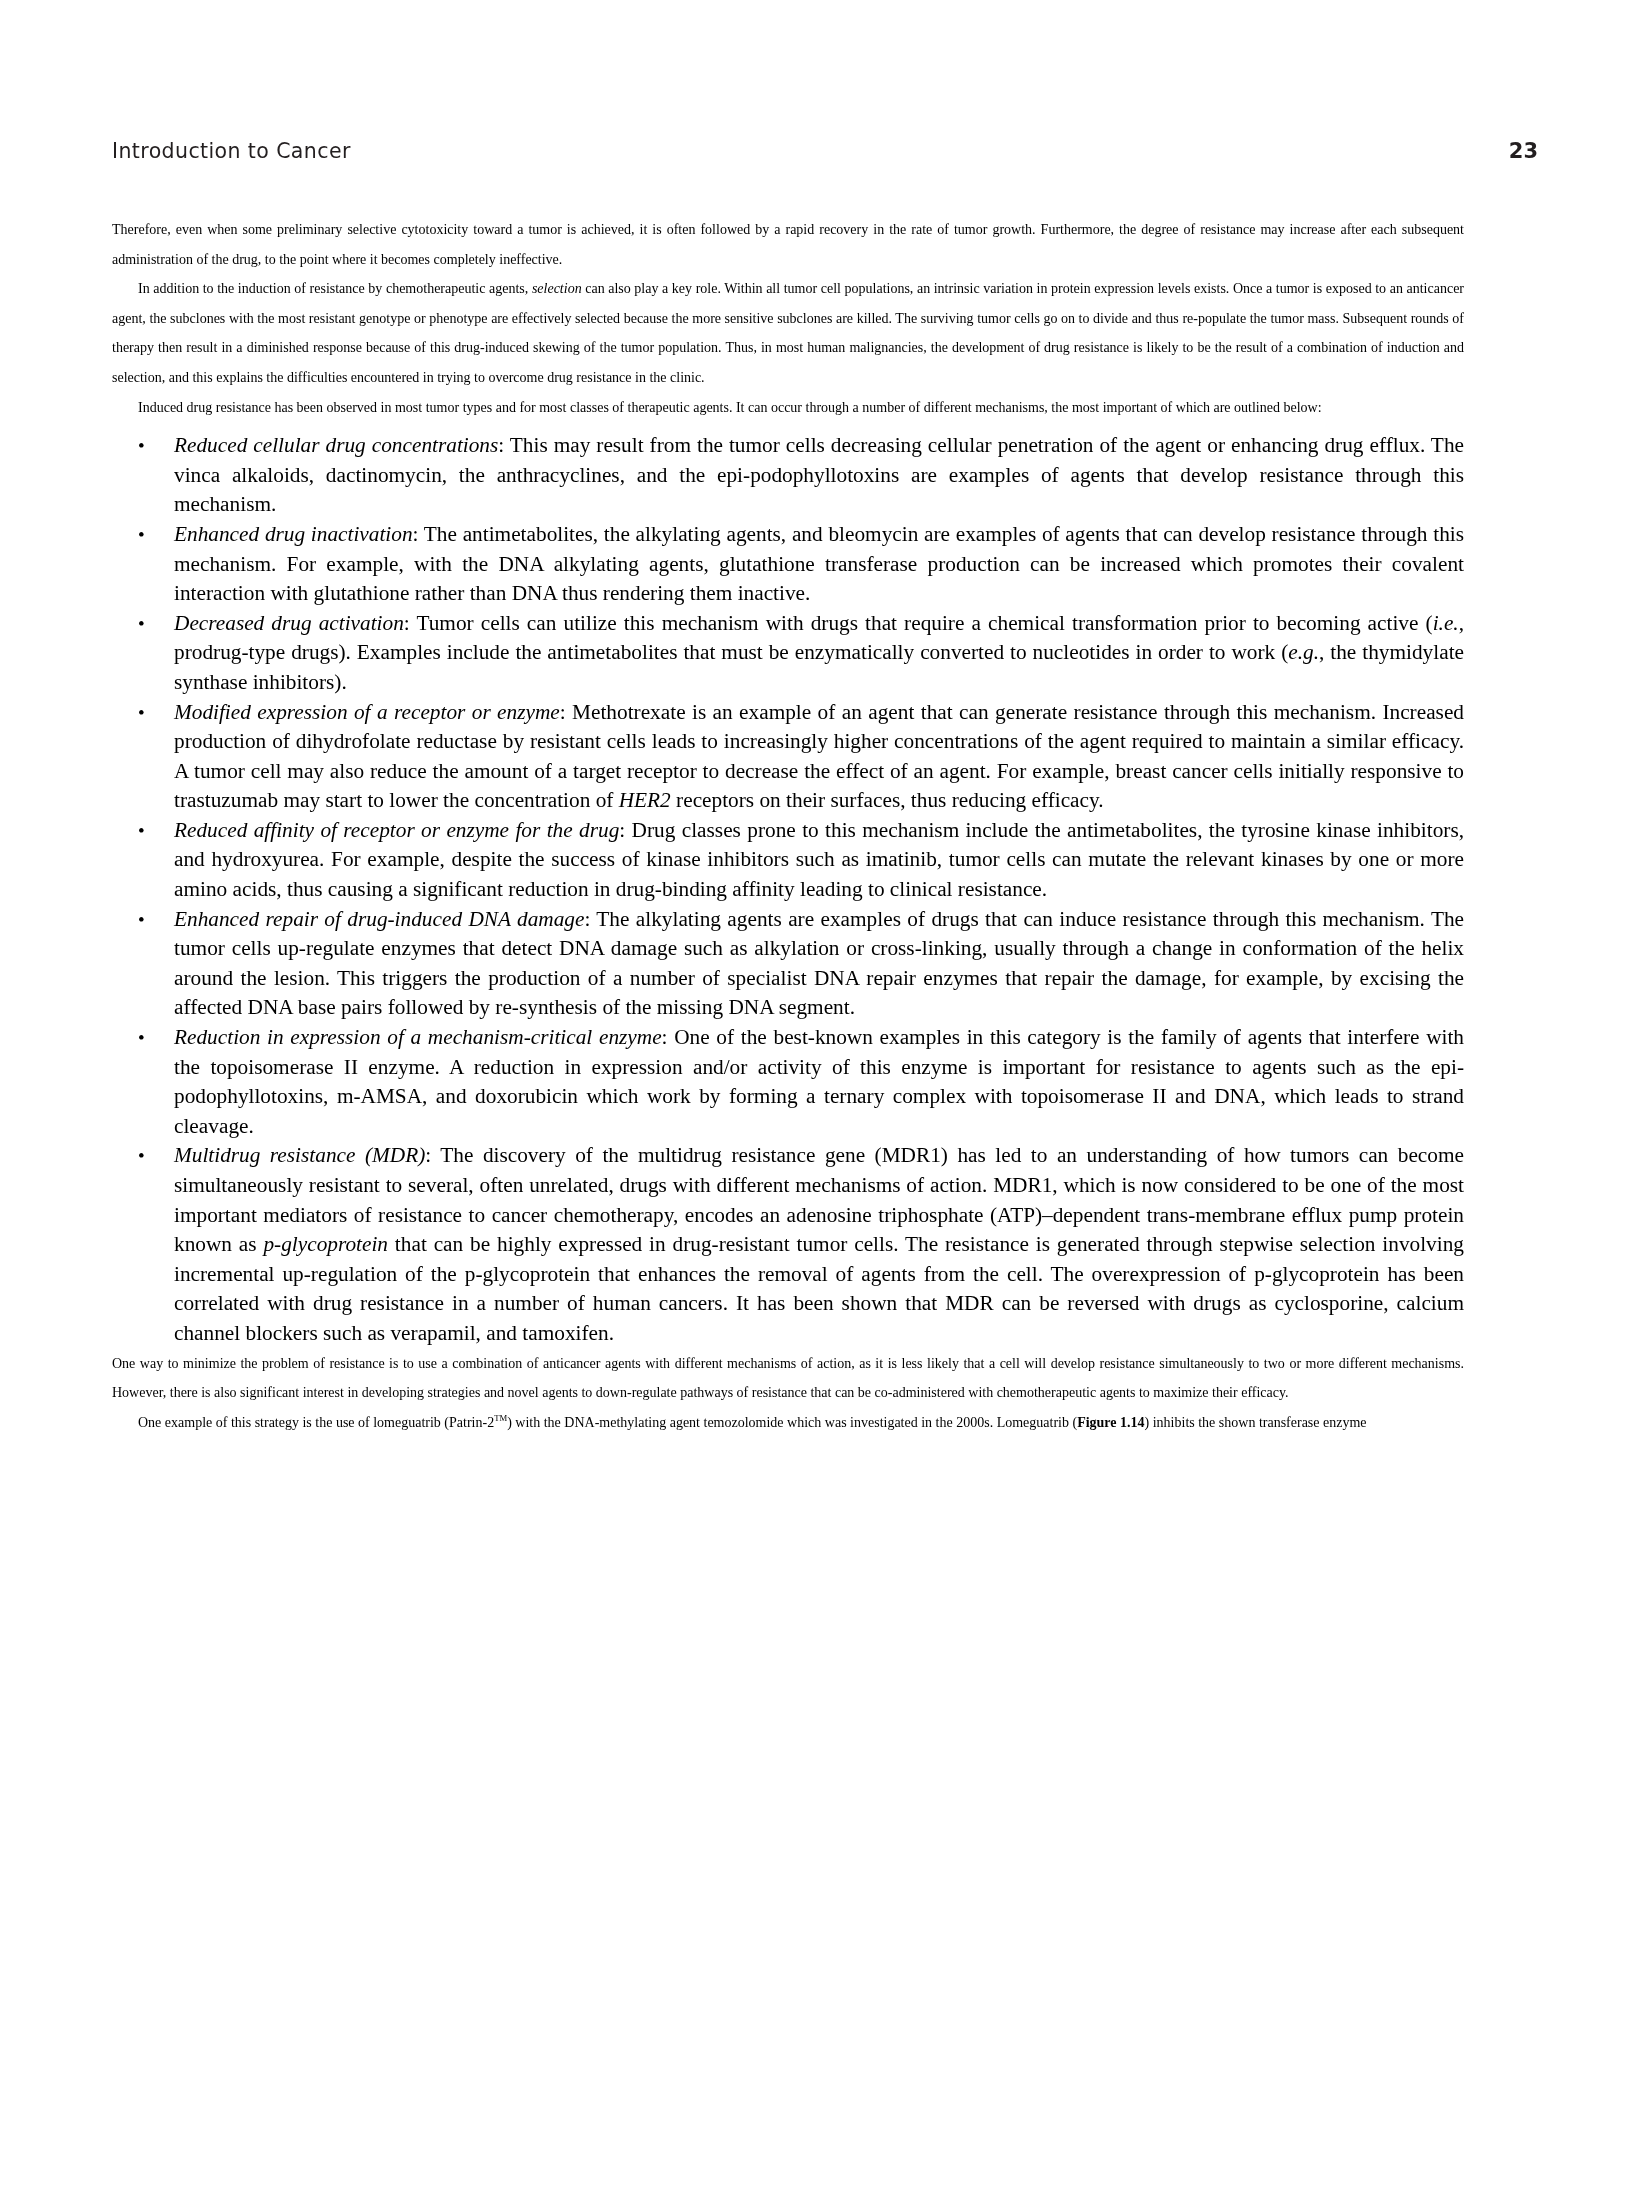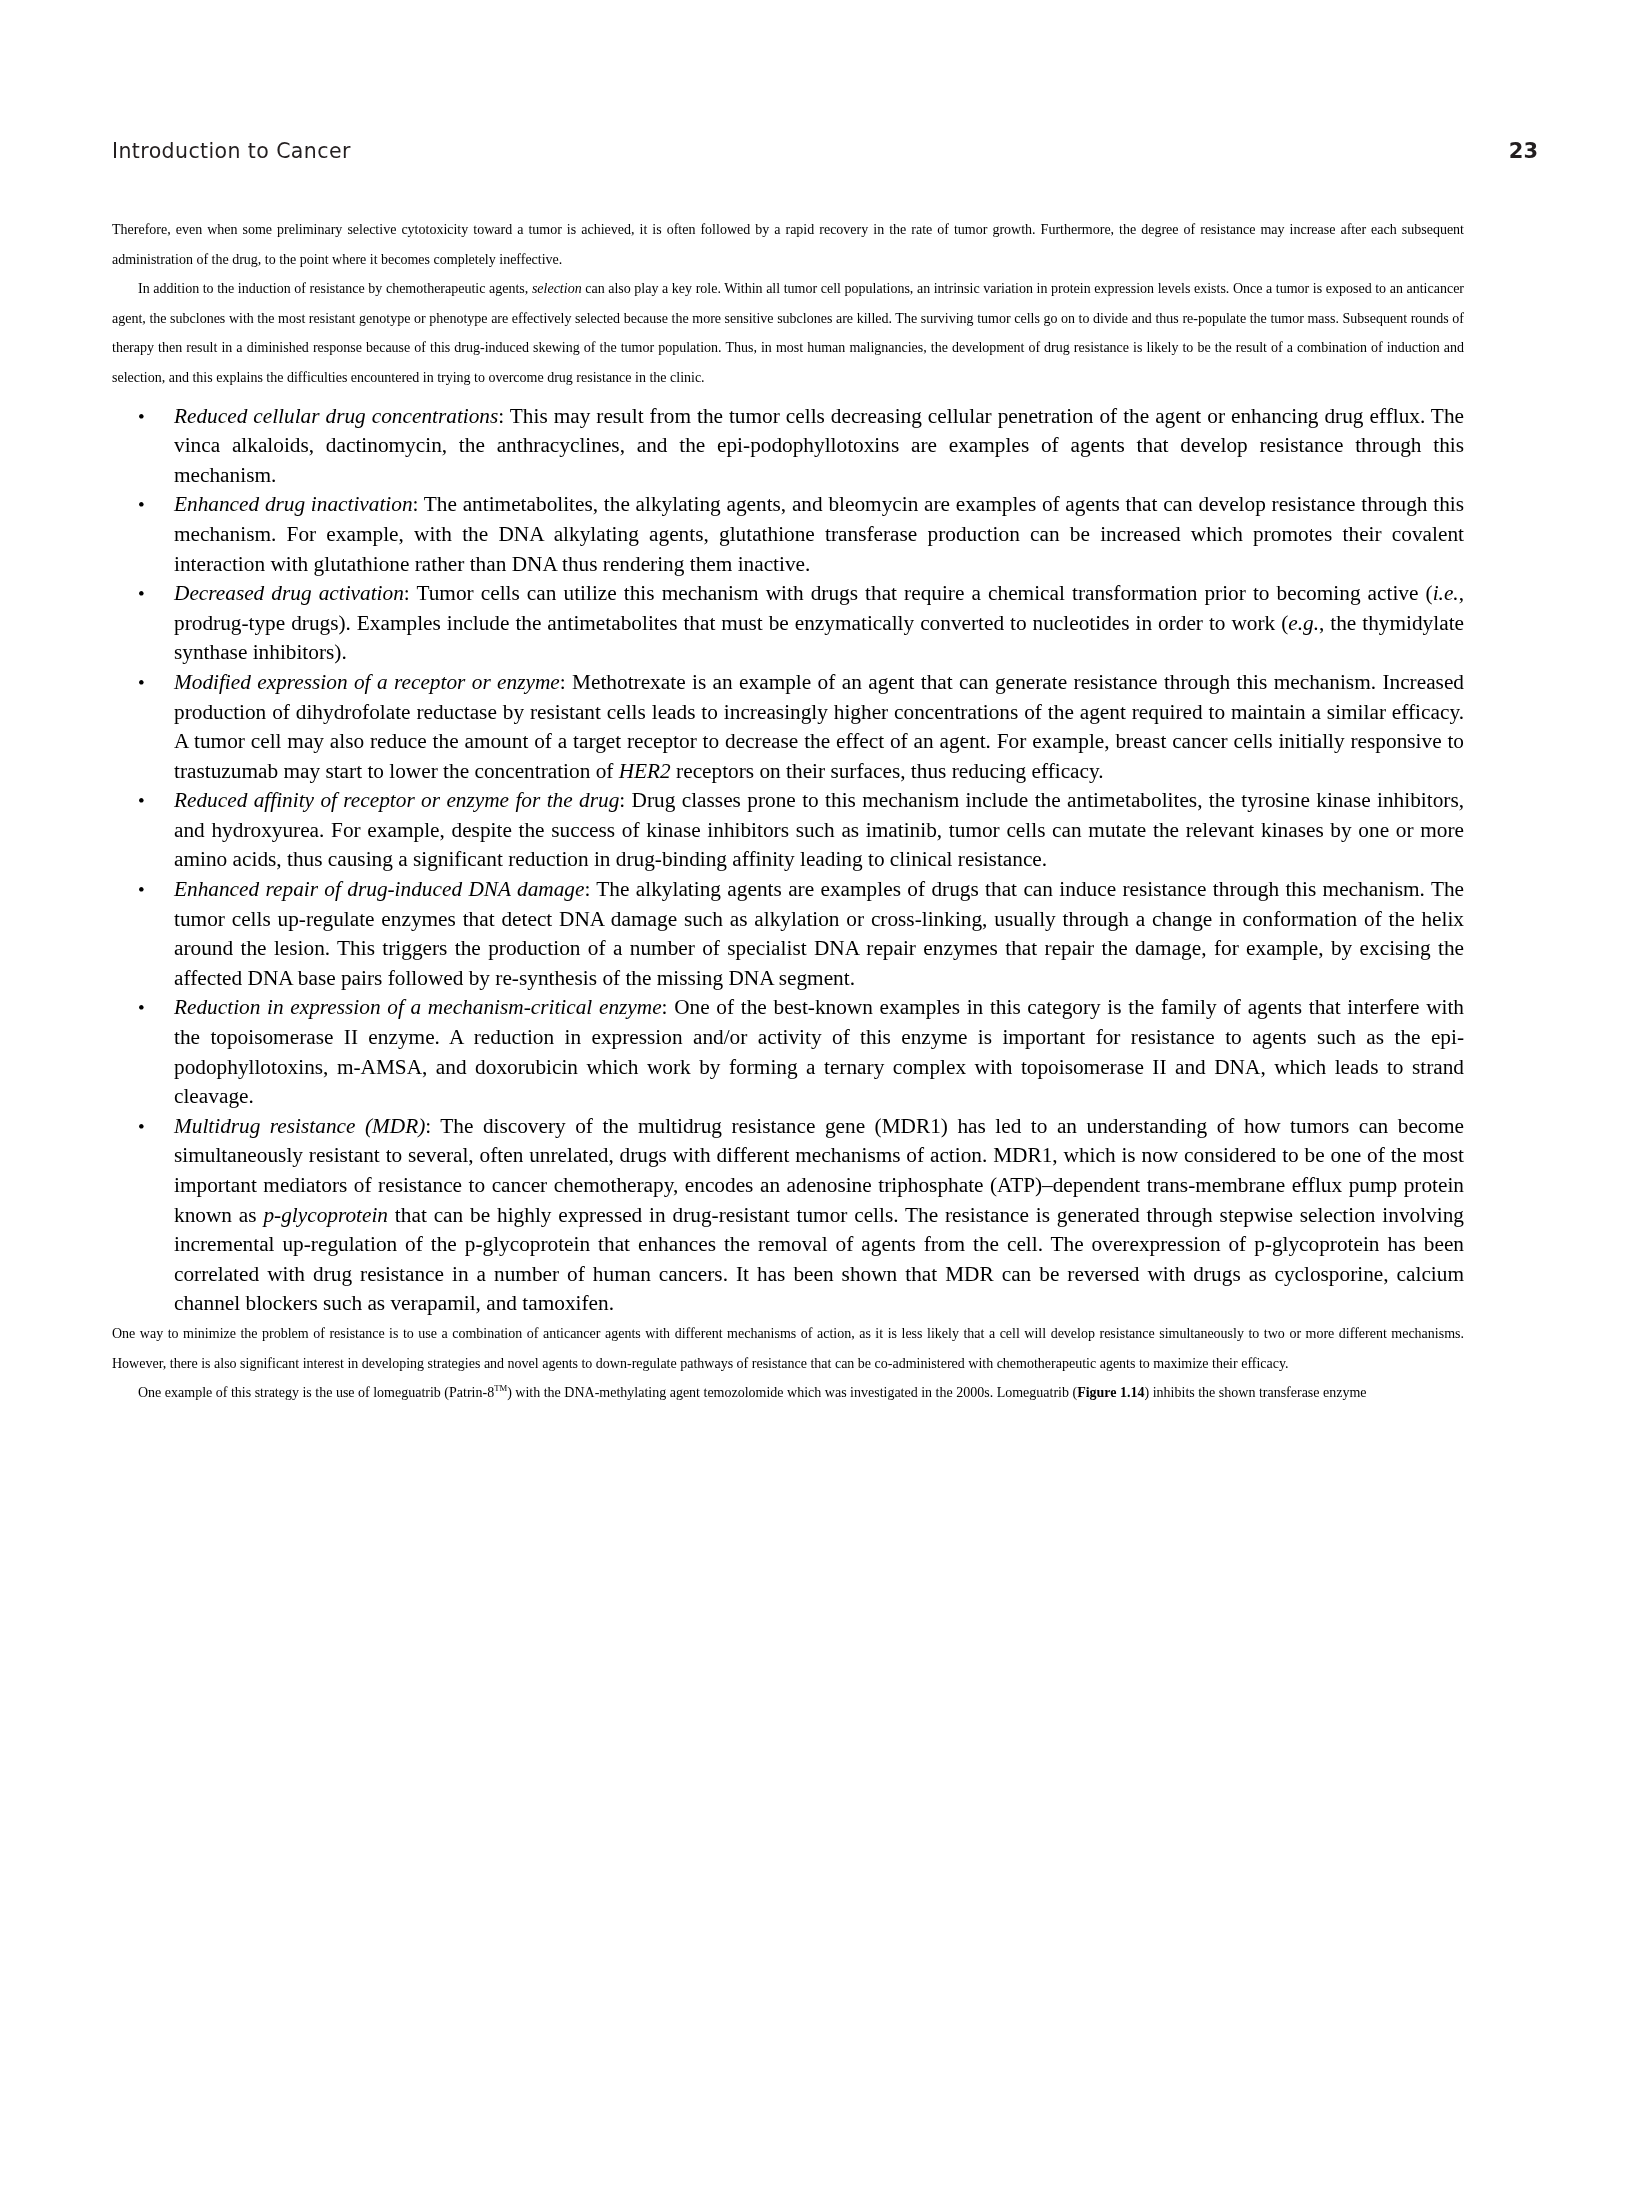--- a/index.html
+++ b/index.html
@@ -89,20 +89,21 @@
     <div class="header-title">Introduction to Cancer</div>
     <div class="header-page">23</div>
   </div>
 
   <div class="body-col">
 
     <p class="para">Therefore, even when some preliminary selective cytotoxicity toward a tumor is achieved, it is often followed by a rapid recovery in the rate of tumor growth. Furthermore, the degree of resistance may increase after each subsequent administration of the drug, to the point where it becomes completely ineffective.</p>
 
     <p class="para indent"><span>In addition to the induction of resistance by chemotherapeutic agents, </span><span class="it">selection</span><span> can also play a key role. Within all tumor cell populations, an intrinsic variation in protein expression levels exists. Once a tumor is exposed to an anticancer agent, the subclones with the most resistant genotype or phenotype are effectively selected because the more sensitive subclones are killed. The surviving tumor cells go on to divide and thus re-populate the tumor mass. Subsequent rounds of therapy then result in a diminished response because of this drug-induced skewing of the tumor population. Thus, in most human malignancies, the development of drug resistance is likely to be the result of a combination of induction and selection, and this explains the difficulties encountered in trying to overcome drug resistance in the clinic.</span></p>
 
+    <p class="para indent">Induced drug resistance has been observed in most tumor types and for most classes of therapeutic agents. It can occur through a number of different mechanisms, the most important of which are outlined below:</p>
 
     <ul class="bullets">
 
       <li>
         <span class="bullet-mark">•</span>
         <span class="term">Reduced cellular drug concentrations</span><span>: This may result from the tumor cells decreasing cellular penetration of the agent or enhancing drug efflux. The vinca alkaloids, dactinomycin, the anthracyclines, and the epi-podophyllotoxins are examples of agents that develop resistance through this mechanism.</span>
       </li>
 
       <li>
         <span class="bullet-mark">•</span>
@@ -136,16 +137,16 @@
 
       <li>
         <span class="bullet-mark">•</span>
         <span class="term">Multidrug resistance (MDR)</span><span>: The discovery of the multidrug resistance gene (MDR1) has led to an understanding of how tumors can become simultaneously resistant to several, often unrelated, drugs with different mechanisms of action. MDR1, which is now considered to be one of the most important mediators of resistance to cancer chemotherapy, encodes an adenosine triphosphate (ATP)–dependent trans-membrane efflux pump protein known as <i>p-glycoprotein</i> that can be highly expressed in drug-resistant tumor cells. The resistance is generated through stepwise selection involving incremental up-regulation of the p-glycoprotein that enhances the removal of agents from the cell. The overexpression of p-glycoprotein has been correlated with drug resistance in a number of human cancers. It has been shown that MDR can be reversed with drugs as cyclosporine, calcium channel blockers such as verapamil, and tamoxifen.</span>
       </li>
 
     </ul>
 
     <p class="para gap-after-list">One way to minimize the problem of resistance is to use a combination of anticancer agents with different mechanisms of action, as it is less likely that a cell will develop resistance simultaneously to two or more different mechanisms. However, there is also significant interest in developing strategies and novel agents to down-regulate pathways of resistance that can be co-administered with chemotherapeutic agents to maximize their efficacy.</p>
 
-    <p class="para indent tail-para"><span>One example of this strategy is the use of lomeguatrib (Patrin-8</span><span class="sup">TM</span><span>) with the DNA-methylating agent temozolomide which was investigated in the 2000s. Lomeguatrib (</span><span class="bd">Figure 1.14</span><span>) inhibits the shown transferase enzyme</span></p>
+    <p class="para indent tail-para"><span>One example of this strategy is the use of lomeguatrib (Patrin-2</span><span class="sup">TM</span><span>) with the DNA-methylating agent temozolomide which was investigated in the 2000s. Lomeguatrib (</span><span class="bd">Figure 1.14</span><span>) inhibits the shown transferase enzyme</span></p>
 
   </div>
 </div>
 
 </body></html>

